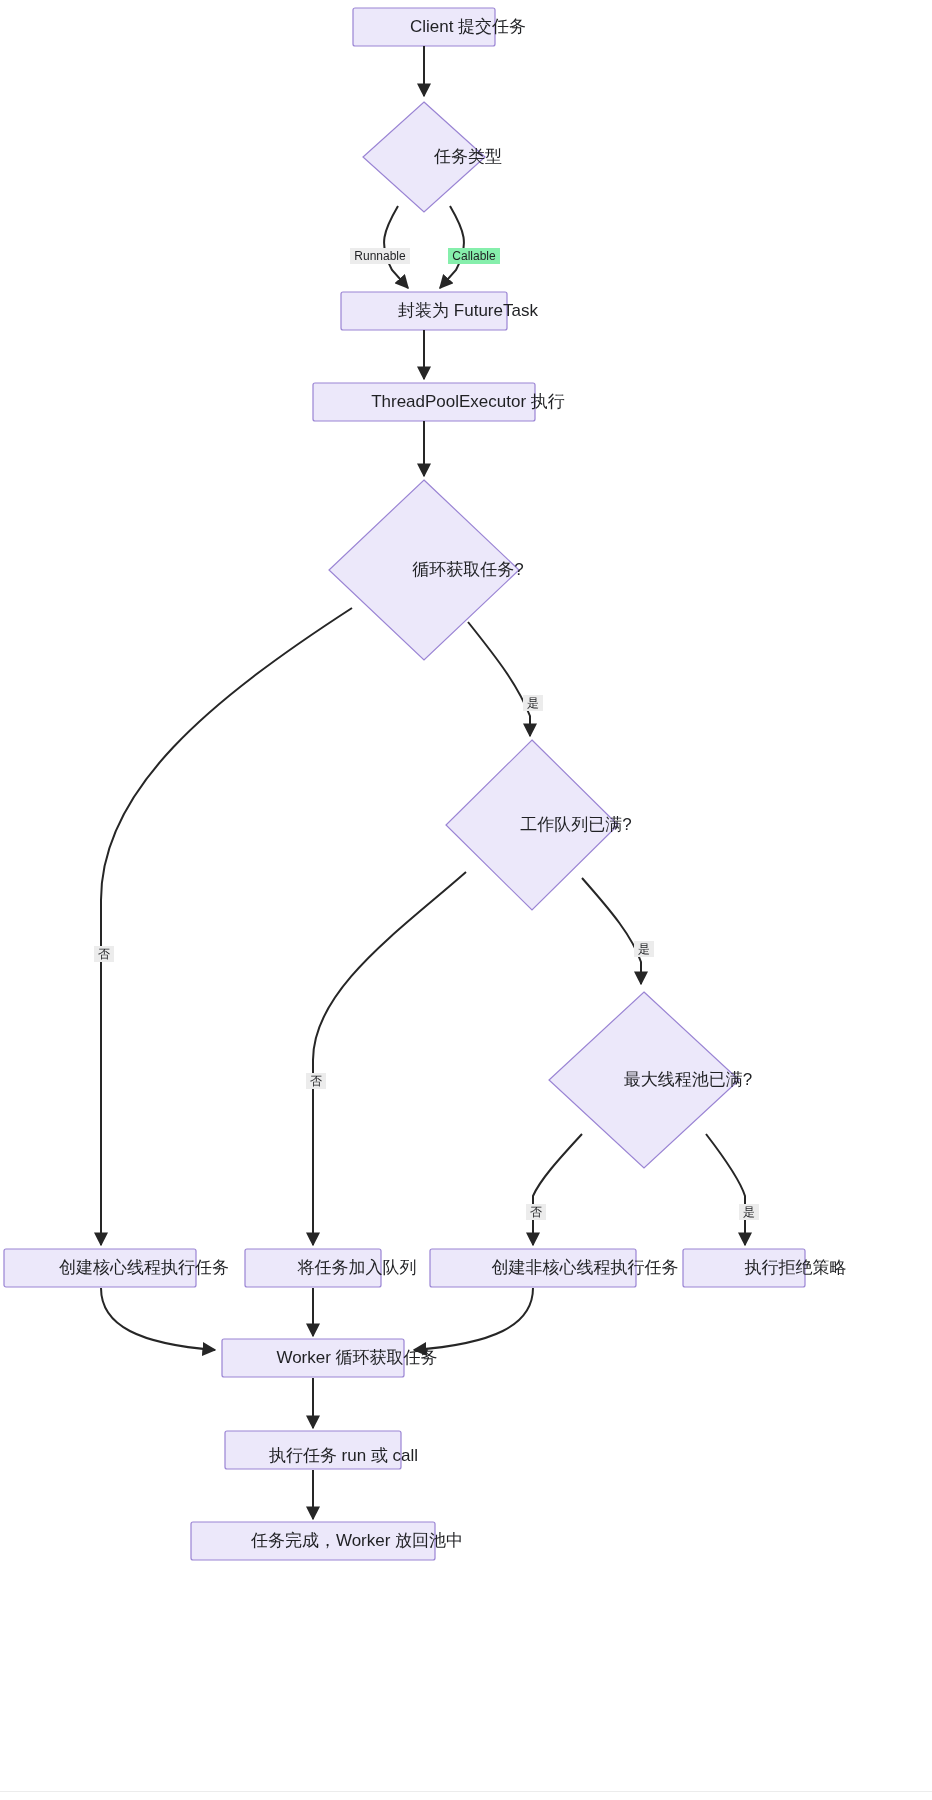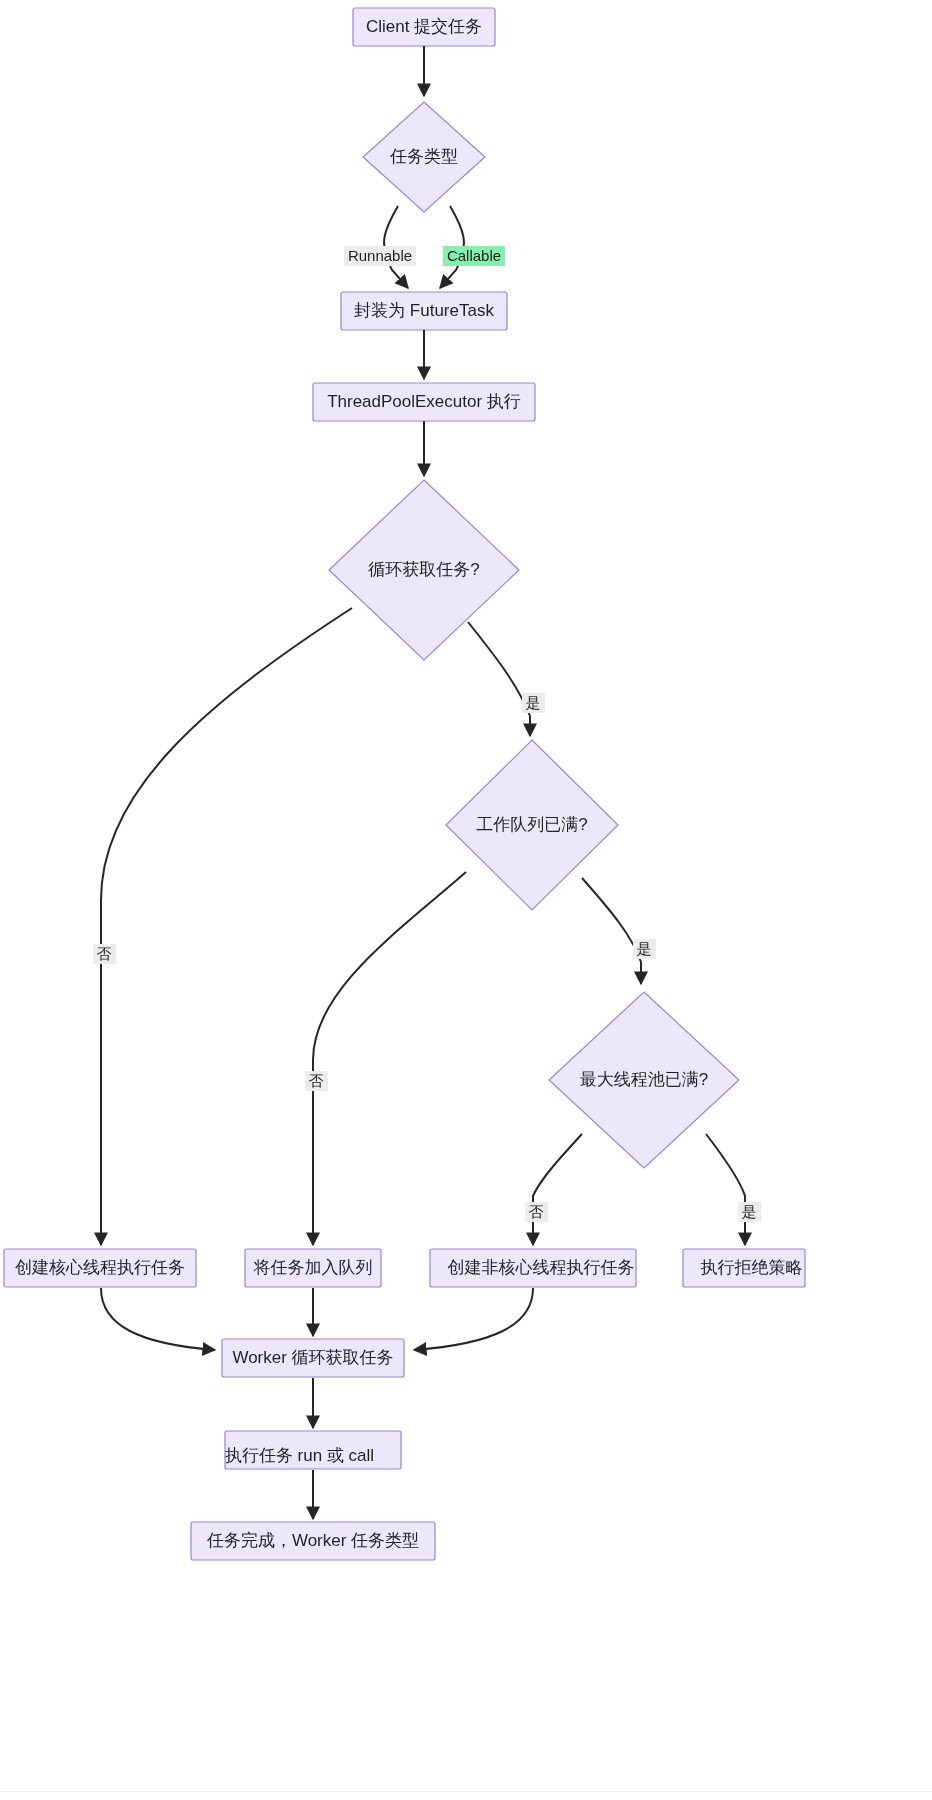--- a/index.html
+++ b/index.html
@@ -7,27 +7,28 @@
   #stage{position:relative;width:932px;height:1800px;overflow:hidden;background:#fff;}
   #svgroot{position:absolute;left:0;top:0;width:932px;height:1800px;}
   .nodeLabel{
     position:absolute;
     display:flex;align-items:center;justify-content:center;
     color:#1f2023;
     font-size:17px;
     line-height:1.2;
     white-space:nowrap;
     pointer-events:none;
+    padding-left:44px;
   }
   .edgeLabel{
     position:absolute;
     display:flex;align-items:center;justify-content:center;
     background:#ececec;
     color:#1f2023;
-    font-size:15px;
+    font-size:12px;
     line-height:1.2;
     white-space:nowrap;
     padding:1px 3px;
     border-radius:1px;
   }
   #watermark{
     position:absolute;
     color:#cfcfcf;
     font-size:23px;
     letter-spacing:0.5px;
@@ -92,21 +93,21 @@
       <div class="nodeLabel" style="left: 313px; top: 383px; width: 222px; height: 38px;">ThreadPoolExecutor 执行</div>
       <div class="nodeLabel" style="left: 329px; top: 480px; width: 190px; height: 180px;">循环获取任务?</div>
       <div class="nodeLabel" style="left: 446px; top: 740px; width: 172px; height: 170px;">工作队列已满?</div>
       <div class="nodeLabel" style="left: 549px; top: 992px; width: 190px; height: 176px;">最大线程池已满?</div>
       <div class="nodeLabel" style="left: 4px; top: 1249px; width: 192px; height: 38px;">创建核心线程执行任务</div>
       <div class="nodeLabel" style="left: 245px; top: 1249px; width: 136px; height: 38px;">将任务加入队列</div>
       <div class="nodeLabel" style="left: 430px; top: 1249px; width: 206px; height: 38px; margin-left: 8px;">创建非核心线程执行任务</div>
       <div class="nodeLabel" style="left: 683px; top: 1249px; width: 137px; height: 38px;">执行拒绝策略</div>
       <div class="nodeLabel" style="left: 222px; top: 1339px; width: 182px; height: 38px;">Worker 循环获取任务</div>
       <div class="nodeLabel" style="left: 225px; top: 1437px; width: 149px; height: 38px;">执行任务 run 或 call</div>
-      <div class="nodeLabel" style="left: 191px; top: 1522px; width: 244px; height: 38px;">任务完成，Worker 任务类型</div>
+      <div class="nodeLabel" style="left: 191px; top: 1522px; width: 244px; height: 38px;">任务完成，Worker 放回池中</div>
     </div>
   <div id="edgelabels">
       <div class="edgeLabel" style="left: 347px; top: 244px; width: 60px; height: 22px; background: transparent;">
         <span style="background: rgb(236, 236, 236); padding: 1px 4px;">Runnable</span>
       </div>
       <div class="edgeLabel" style="left: 441px; top: 244px; width: 60px; height: 22px; background: transparent;">
         <span style="background: #86efac; padding: 1px 4px;">Callable</span>
       </div>
       <div class="edgeLabel" style="left: 500px; top: 691px; width: 60px; height: 22px; background: transparent;">
         <span style="background: rgb(236, 236, 236); padding: 1px 4px;">是</span>

